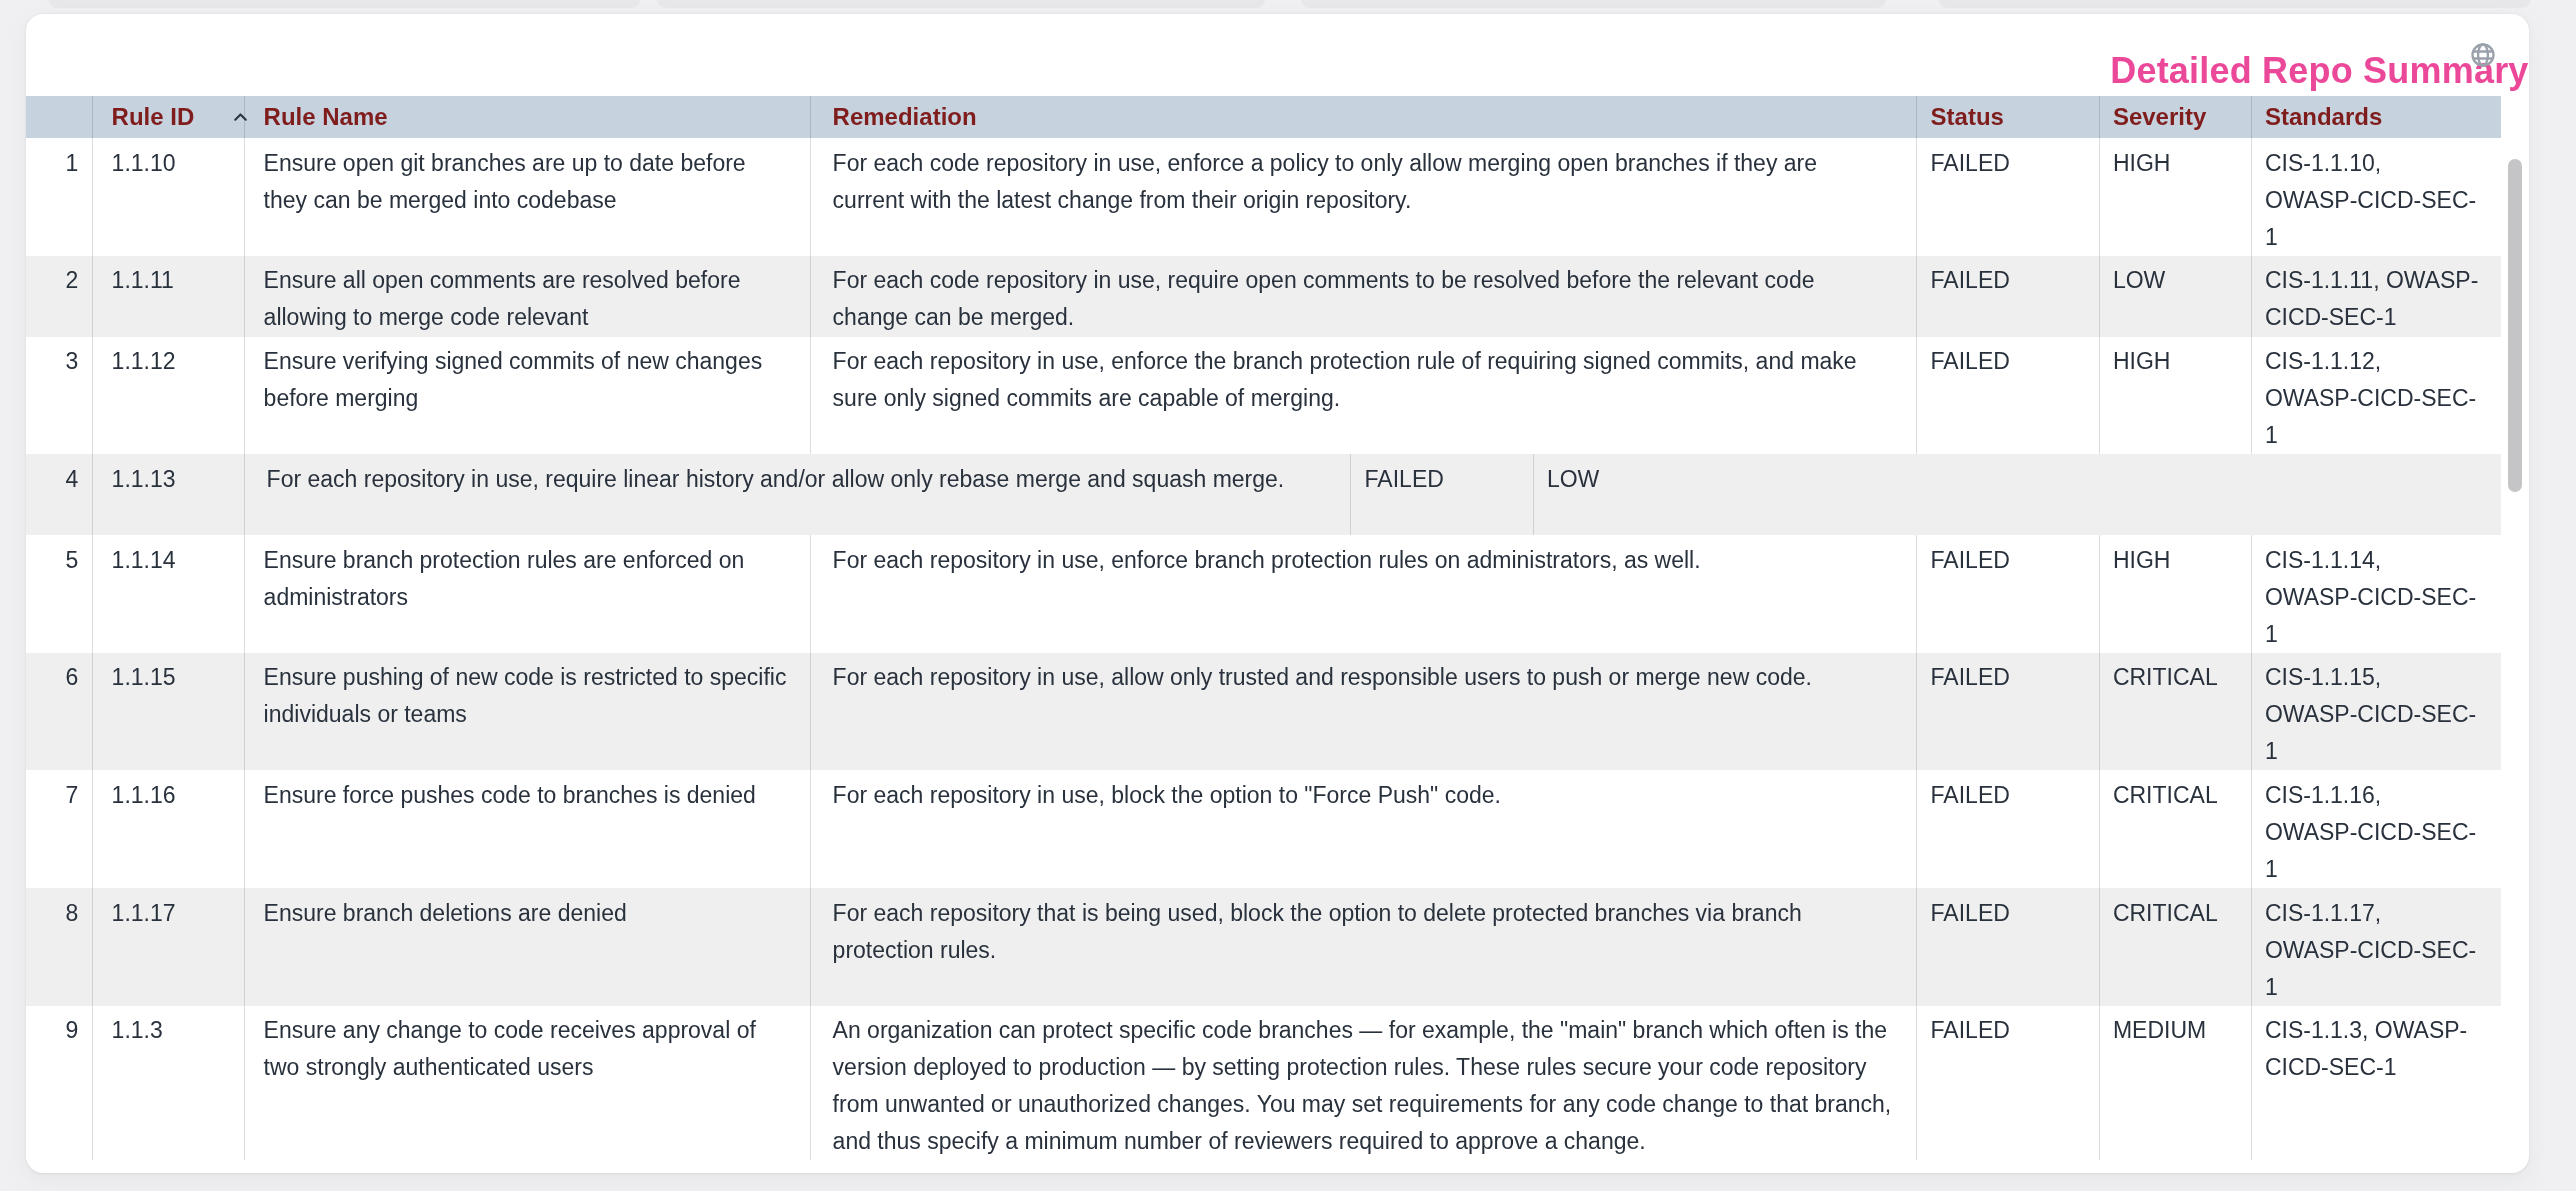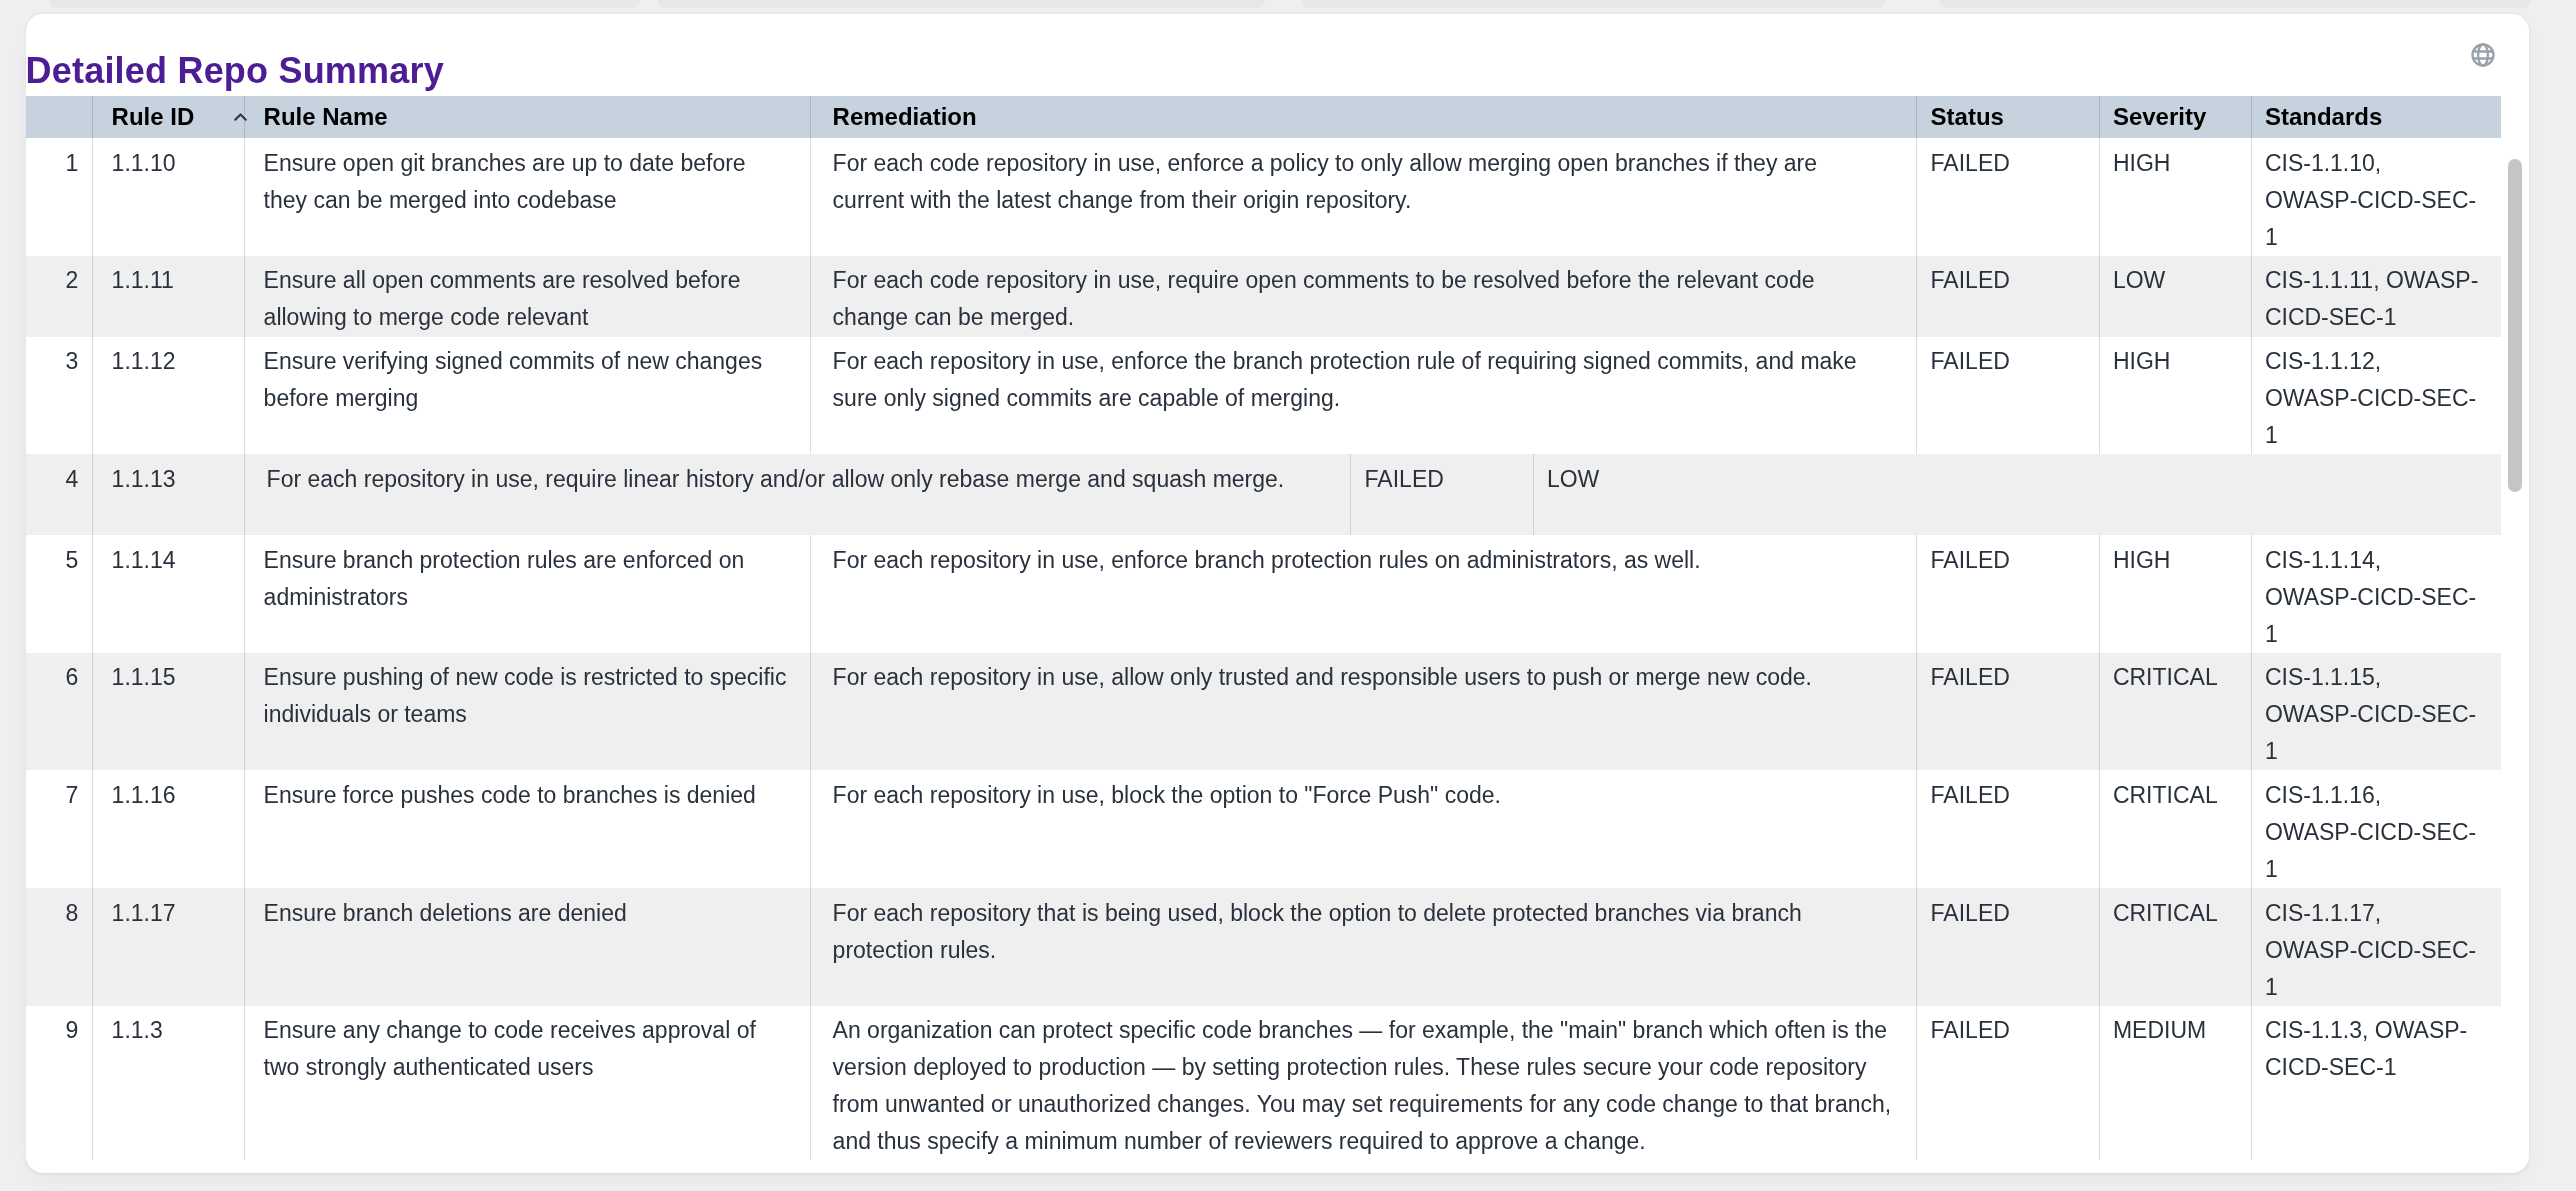--- a/index.html
+++ b/index.html
@@ -10,30 +10,30 @@
   
   .bg-peek { position:absolute; top:-9.5px; height:17px; border-radius:8.5px;
              background:#e8e8ea; }
 
   .card { position:absolute; left:25.6px; top:14px; width:2503px; height:1159px;
           background:#ffffff; border-radius:17px;
           box-shadow:0 0.9px 2.8px rgba(0,0,0,0.08), 0 7.6px 23px rgba(145,158,171,0.10);
           overflow:hidden; }
 
   .card-header { position:relative; height:82px; }
-  .title { position:absolute; left:0; right:0; top:36px; text-align:left;
-           font-size:36px; font-weight:600; color:#4c1d95; letter-spacing:0.2px; }
+  .title { position:absolute; left:0; right:0; top:36px; text-align:right;
+           font-size:36px; font-weight:600; color:#ec4899; letter-spacing:0.2px; }
   .globe-btn { position:absolute; right:32px; top:26.5px; width:28px; height:28px;
                cursor:pointer; background:none; border:none; padding:0; }
 
   .table-wrap { position:absolute; left:0; top:82px; width:2475px; height:1077px;
                 overflow:hidden; }
 
   .thead { display:flex; height:42px; background:#c7d2df; align-items:stretch; }
-  .th { font-size:24px; font-weight:bold; color:#000000; line-height:42px;
+  .th { font-size:24px; font-weight:bold; color:#7f1d1d; line-height:42px;
         border-right:0.9px solid rgba(99,115,129,0.28); padding:0 0 0 19px;
         white-space:nowrap; display:flex; align-items:center; }
   .th:last-child { border-right:none; }
   .th .sort-ico { margin-left:36px; display:inline-flex; }
 
   .trow { display:flex; align-items:stretch; min-height:81px; }
   .trow.even { background:#efefef; }
   .trow.odd  { background:#ffffff; }
 
   .td { font-size:23px; line-height:37px; color:#28313c; padding:6.6px 19px 0 19px;

